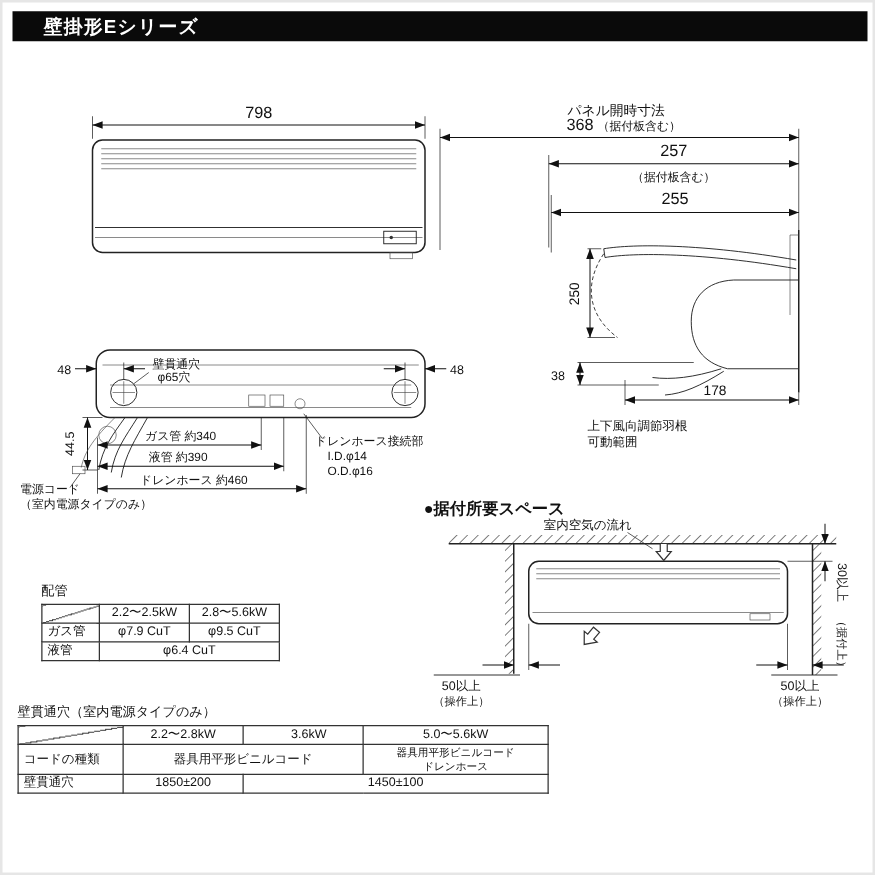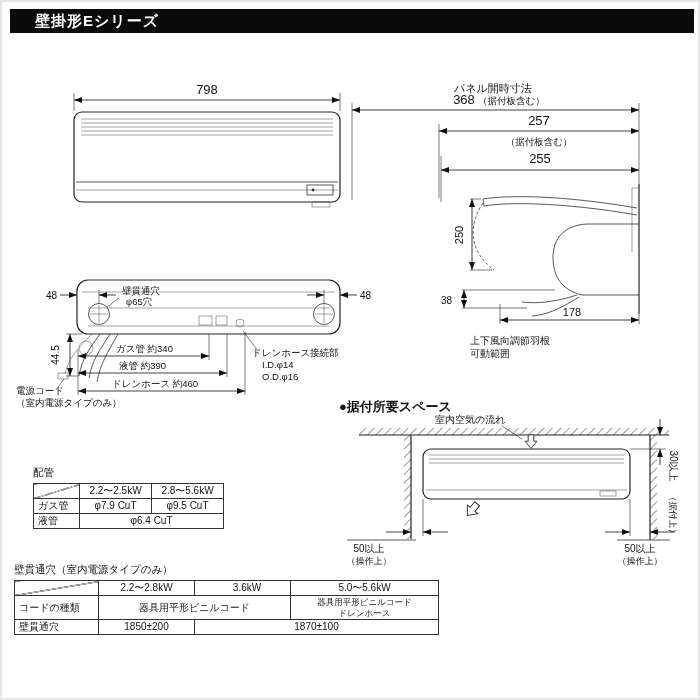--- a/index.html
+++ b/index.html
@@ -259,19 +259,19 @@
         <td class="rl">コードの種類</td>
         <td colspan="2">器具用平形ビニルコード</td>
         <td class="small">
           <span>器具用平形ビニルコード</span><br>
           <span>ドレンホース</span>
         </td>
       </tr>
       <tr>
         <td class="rl">壁貫通穴</td>
         <td>1850±200</td>
-        <td colspan="2">1870±100</td>
+        <td colspan="2">1450±100</td>
       </tr>
     </tbody>
       </table>
   </div>
 
 </div>
 
 </body></html>

